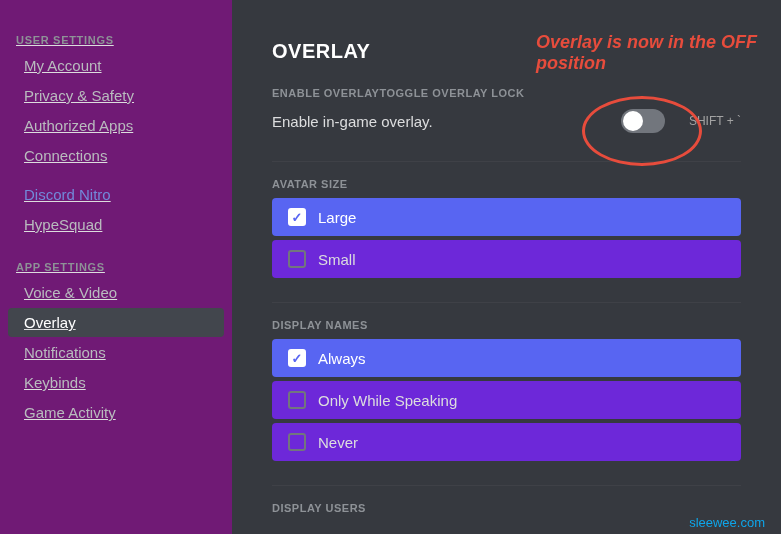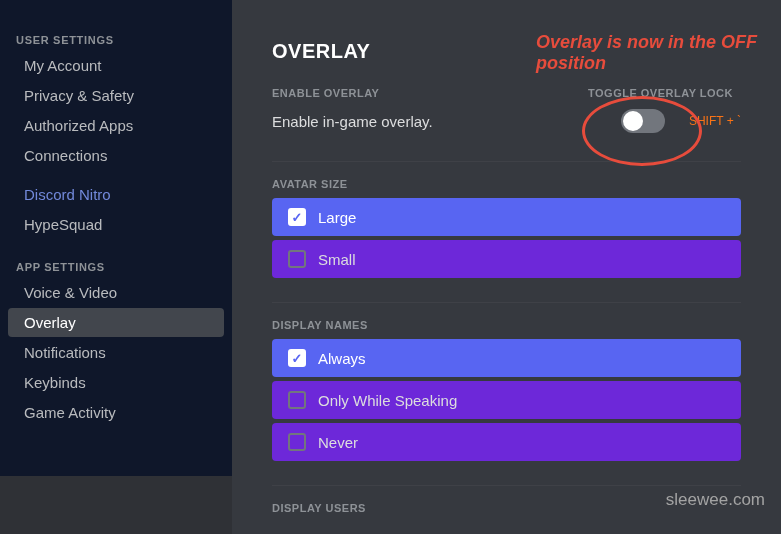--- a/index.html
+++ b/index.html
@@ -11,24 +11,25 @@
       color: #dcddde;
       display: flex;
       overflow: hidden;
       font-size: 14px;
     }
 
     
     .sidebar {
       width: 232px;
       min-width: 232px;
-      background: #0f172a;
+      background: #701a75;
       padding: 20px 0 20px 0;
       overflow-y: auto;
-      height: 476px;
+      height: 534px;
+      text-decoration: underline;
     }
     .sidebar-section-label {
       font-size: 11px;
       font-weight: 700;
       color: #8e9297;
       text-transform: uppercase;
       letter-spacing: 0.7px;
       padding: 6px 10px 4px 16px;
       margin-top: 8px;
     }
@@ -101,38 +102,37 @@
       text-transform: uppercase;
       letter-spacing: 0.5px;
     }
 
     
     .enable-overlay-section {
       margin-bottom: 28px;
     }
     .enable-overlay-header {
       display: flex;
-      justify-content: space-between;
       align-items: center;
       margin-bottom: 10px;
     }
     .enable-overlay-row {
       display: flex;
       align-items: center;
       justify-content: space-between;
     }
     .enable-overlay-label {
       font-size: 15px;
       color: #dcddde;
       font-weight: 500;
       text-align: right;
     }
     .toggle-shortcut {
       font-size: 12px;
-      color: #f97316;
+      color: #a3a3a3;
       margin-left: 24px;
     }
     .right-group {
       display: flex;
       align-items: center;
     }
 
     
     .toggle {
       width: 44px;
@@ -200,24 +200,24 @@
     }
 
     .divider {
       border: none;
       border-top: 1px solid #3f4147;
       margin: 16px 0;
     }
 
     .watermark {
       position: absolute;
-      bottom: 24px;
+      bottom: 4px;
       right: 16px;
-      font-size: 17px;
-      color: #a3a3a3;
+      font-size: 13px;
+      color: #0ea5e9;
     }
   </style>
 </head>
 <body>
 
 <nav class="sidebar">
   <div class="sidebar-section-label">USER SETTINGS</div>
 
   <div class="sidebar-item">
     <span>My Account</span>

